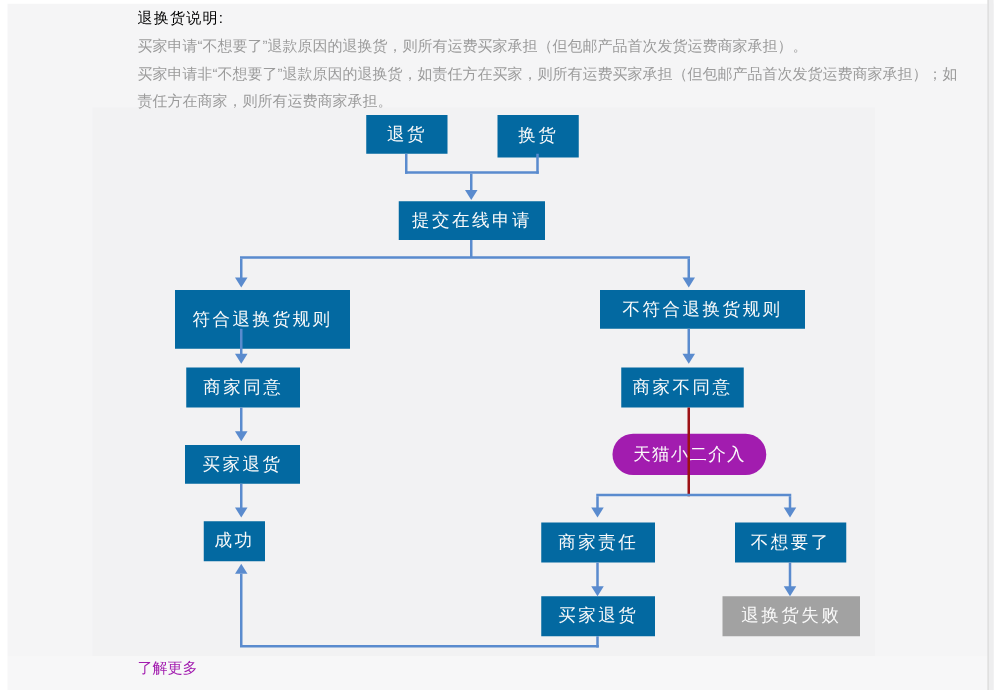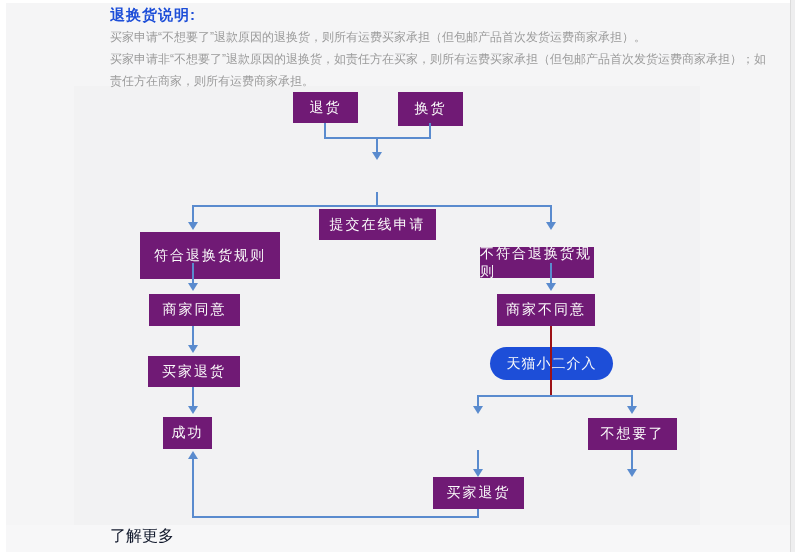--- a/index.html
+++ b/index.html
@@ -7,68 +7,70 @@
   #stage { position:relative; width:795px; height:552px; background:#f5f5f6; overflow:hidden; }
 
   
   .strip-top    { position:absolute; left:0; top:0; width:795px; height:3px; background:#ffffff; }
   .strip-left   { position:absolute; left:0; top:0; width:6px; height:552px; background:#ffffff; }
   .strip-right  { position:absolute; left:790px; top:0; width:5px; height:552px; background:#eeeeef; border-left:1px solid #dcdcdc; box-sizing:border-box; }
   .strip-bottom { position:absolute; left:6px; top:525px; width:784px; height:27px; background:#f7f7f8; }
 
   .flow-bg { position:absolute; left:74px; top:86px; width:626px; height:439px; background:#f2f2f3; }
 
-  .page-title { position:absolute; left:110px; top:6px; font-size:15px; font-weight:bold; color:#1d4ed8; letter-spacing:1px; }
+  .page-title { position:absolute; left:110px; top:6px; font-size:12px; font-weight:normal; color:#000000; letter-spacing:1px; }
   .desc { position:absolute; left:110px; top:26px; width:664px; font-size:12px; color:#9b9b9b; line-height:22px; }
   .desc p { margin:0; }
 
-  .node { position:absolute; background:#701a75; color:#fafafa; font-size:14px; letter-spacing:2px;
+  .node { position:absolute; background:#0369a1; color:#fafafa; font-size:14px; letter-spacing:2px;
           display:flex; align-items:center; justify-content:center; box-sizing:border-box; }
-  .node.red  { background:#1d4ed8; border-radius:17px; letter-spacing:1px; }
+  .node.red  { background:#a21caf; border-radius:17px; letter-spacing:1px; }
   .node.gray { background:#a2a2a2; }
 
   .vline { position:absolute; width:2px; background:#5a8bce; }
   .hline { position:absolute; height:2px; background:#5a8bce; }
   .vline.darkred { background:#9c1115; }
 
   .arr { position:absolute; width:0; height:0; }
   .arr.down { border-left:5px solid transparent; border-right:5px solid transparent; border-top:8px solid #5a8bce; }
   .arr.up   { border-left:5px solid transparent; border-right:5px solid transparent; border-bottom:8px solid #5a8bce; }
 
-  .more-link { position:absolute; left:110px; top:526px; font-size:16px; color:#0f172a; text-decoration:none; cursor:pointer; }
+  .more-link { position:absolute; left:110px; top:526px; font-size:12px; color:#a21caf; text-decoration:none; cursor:pointer; }
 </style>
 </head>
 <body>
 
 <div id="stage">
 
   <div class="flow-bg"></div>
   <div class="strip-bottom"></div>
   <div class="strip-top"></div>
   <div class="strip-left"></div>
   <div class="strip-right"></div>
 
   <div class="page-title">退换货说明:</div>
   <div class="desc">
     <p>买家申请“不想要了”退款原因的退换货，则所有运费买家承担（但包邮产品首次发货运费商家承担）。</p>
     <p>买家申请非“不想要了”退款原因的退换货，如责任方在买家，则所有运费买家承担（但包邮产品首次发货运费商家承担）；如责任方在商家，则所有运费商家承担。</p>
   </div>
 
   <div class="node" style="left:293px; top:92px;  width:65px;  height:31px;">退货</div>
   <div class="node" style="left:398px; top:92px;  width:65px;  height:34px;">换货</div>
-  <div class="node" style="left:319px; top:161px; width:117px; height:31px;margin-top:48px;">提交在线申请</div>
+  <div class="node" style="left:319px; top:161px; width:117px; height:31px;">提交在线申请</div>
   <div class="node" style="left:140px; top:232px; width:140px; height:47px;text-align:center;">符合退换货规则</div>
-  <div class="node" style="left:480px; top:247px; width:114px; height:31px;font-family:Liberation Mono, monospace;">不符合退换货规则</div>
+  <div class="node" style="left:480px; top:232px; width:164px; height:31px;font-family:Liberation Mono, monospace;">不符合退换货规则</div>
   <div class="node" style="left:149px; top:294px; width:91px;  height:32px;">商家同意</div>
   <div class="node" style="left:497px; top:294px; width:98px; height:32px;">商家不同意</div>
   <div class="node" style="left:148px; top:356px; width:92px;  height:31px;">买家退货</div>
   <div class="node red" style="left:490px; top:347px; width:123px; height:33px;">天猫小二介入</div>
   <div class="node" style="left:163px; top:417px; width:49px;  height:32px;">成功</div>
+  <div class="node" style="left:433px; top:418px; width:91px;  height:32px;">商家责任</div>
   <div class="node" style="left:588px; top:418px; width:89px;  height:32px;">不想要了</div>
   <div class="node" style="left:433px; top:477px; width:91px;  height:32px;">买家退货</div>
+  <div class="node gray" style="left:578px; top:477px; width:110px; height:32px;">退换货失败</div>
 
   <div class="vline" style="left:324px; top:123px; height:16px;"></div>
   <div class="vline" style="left:429px; top:123px; height:16px;"></div>
   <div class="hline" style="left:324px; top:137px; width:107px;"></div>
   <div class="vline" style="left:376px; top:139px; height:14px;"></div>
   <div class="arr down" style="left:372px; top:152px;"></div>
 
   <div class="vline" style="left:376px; top:192px; height:14px;"></div>
   <div class="hline" style="left:192px; top:205px; width:360px;"></div>
   <div class="vline" style="left:192px; top:207px; height:16px;"></div>

